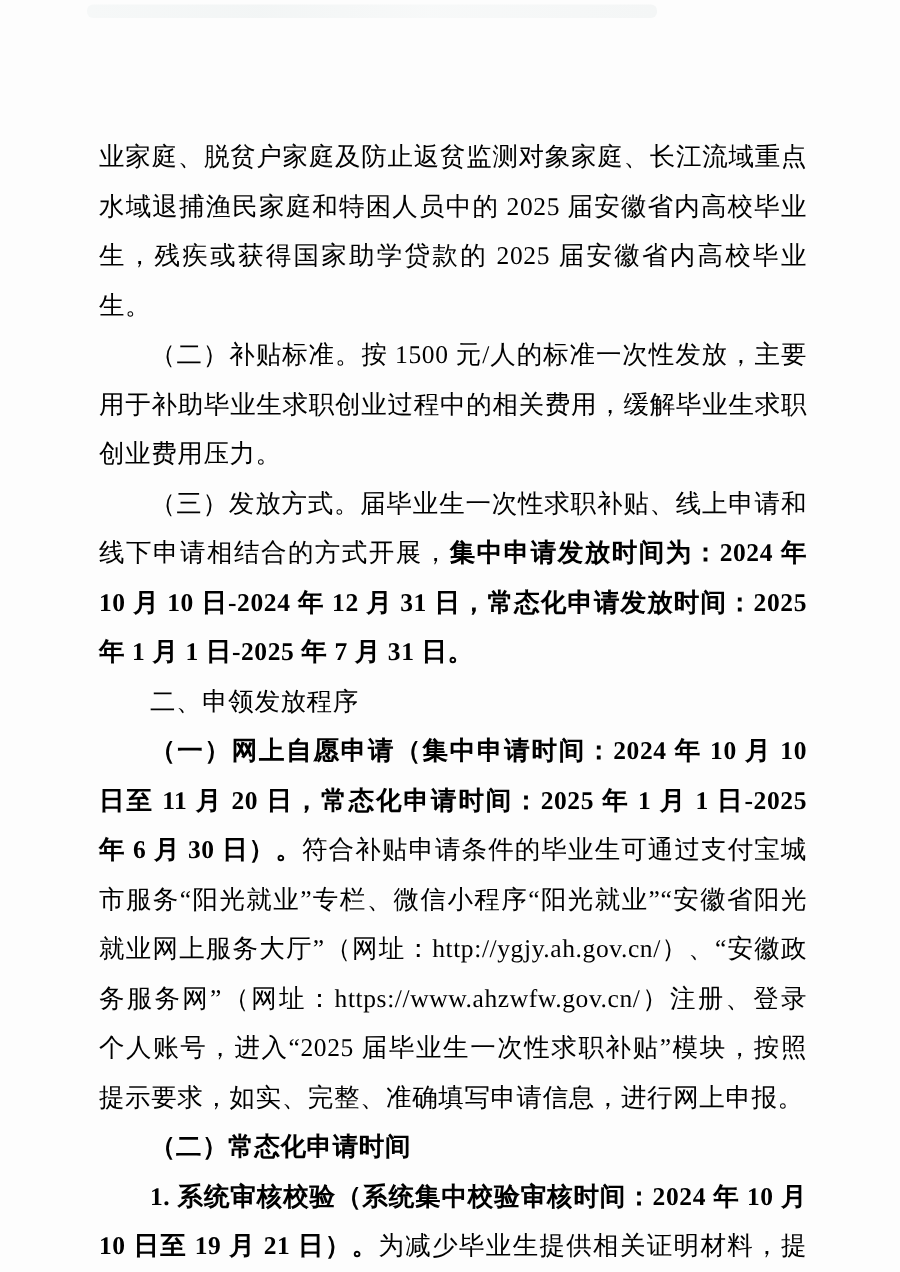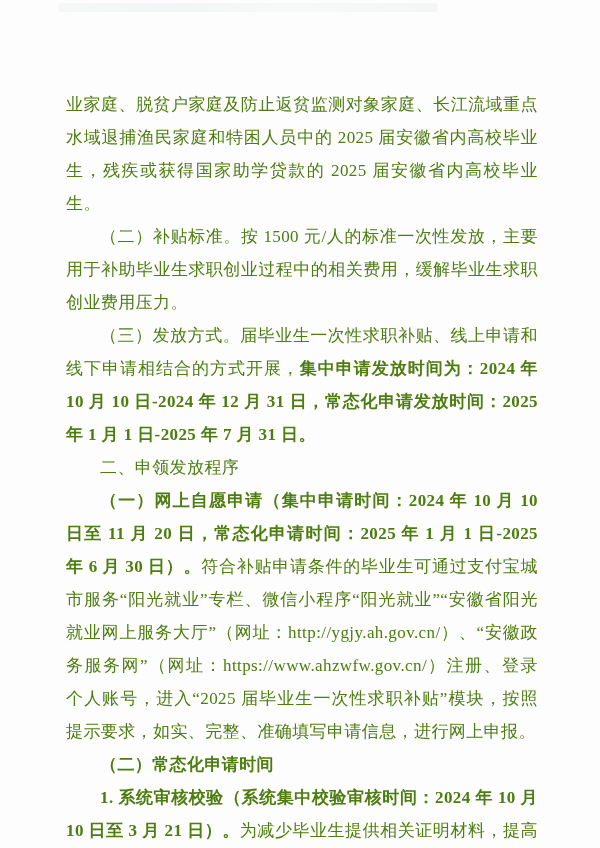--- a/index.html
+++ b/index.html
@@ -11,21 +11,21 @@
     width: 600px;
     height: 848px;
     position: relative;
     overflow: hidden;
     font-family: "Liberation Serif", "DejaVu Serif", serif;
   }
   .page {
     position: absolute;
     inset: 0;
     background: #fdfdfd;
-    color: #4d7c0f;
+    color: #000000;
     box-sizing: border-box;
     padding: 88px 62px 0 66px;
   }
   .scan-artifact {
     position: absolute;
     top: 3px;
     left: 58px;
     width: 380px;
     height: 9px;
     background: linear-gradient(90deg, #f3f6f6 0%, #eef2f2 30%, #f5f7f7 60%, #f0f3f3 100%);
@@ -73,16 +73,16 @@
 
   <p class="para indent">
     <span class="b">（一）网上自愿申请（集中申请时间：2024 年 10 月 10 日至 11 月 20 日，常态化申请时间：2025 年 1 月 1 日-2025 年 6 月 30 日）。</span><span>符合补贴申请条件的毕业生可通过支付宝城市服务“阳光就业”专栏、微信小程序“阳光就业”“安徽省阳光就业网上服务大厅”（网址：http://ygjy.ah.gov.cn/）、“安徽政务服务网”（网址：https://www.ahzwfw.gov.cn/）注册、登录个人账号，进入“2025 届毕业生一次性求职补贴”模块，按照提示要求，如实、完整、准确填写申请信息，进行网上申报。</span>
   </p>
 
   <p class="para indent b">
     <span>（二）常态化申请时间</span>
   </p>
 
   <p class="para indent">
-    <span class="b">1. 系统审核校验（系统集中校验审核时间：2024 年 10 月 10 日至 3 月 21 日）。</span><span>为减少毕业生提供相关证明材料，提高工作效</span>
+    <span class="b">1. 系统审核校验（系统集中校验审核时间：2024 年 10 月 10 日至 19 月 21 日）。</span><span>为减少毕业生提供相关证明材料，提高工作效</span>
   </p>
 
 </div>
 
 </body></html>

